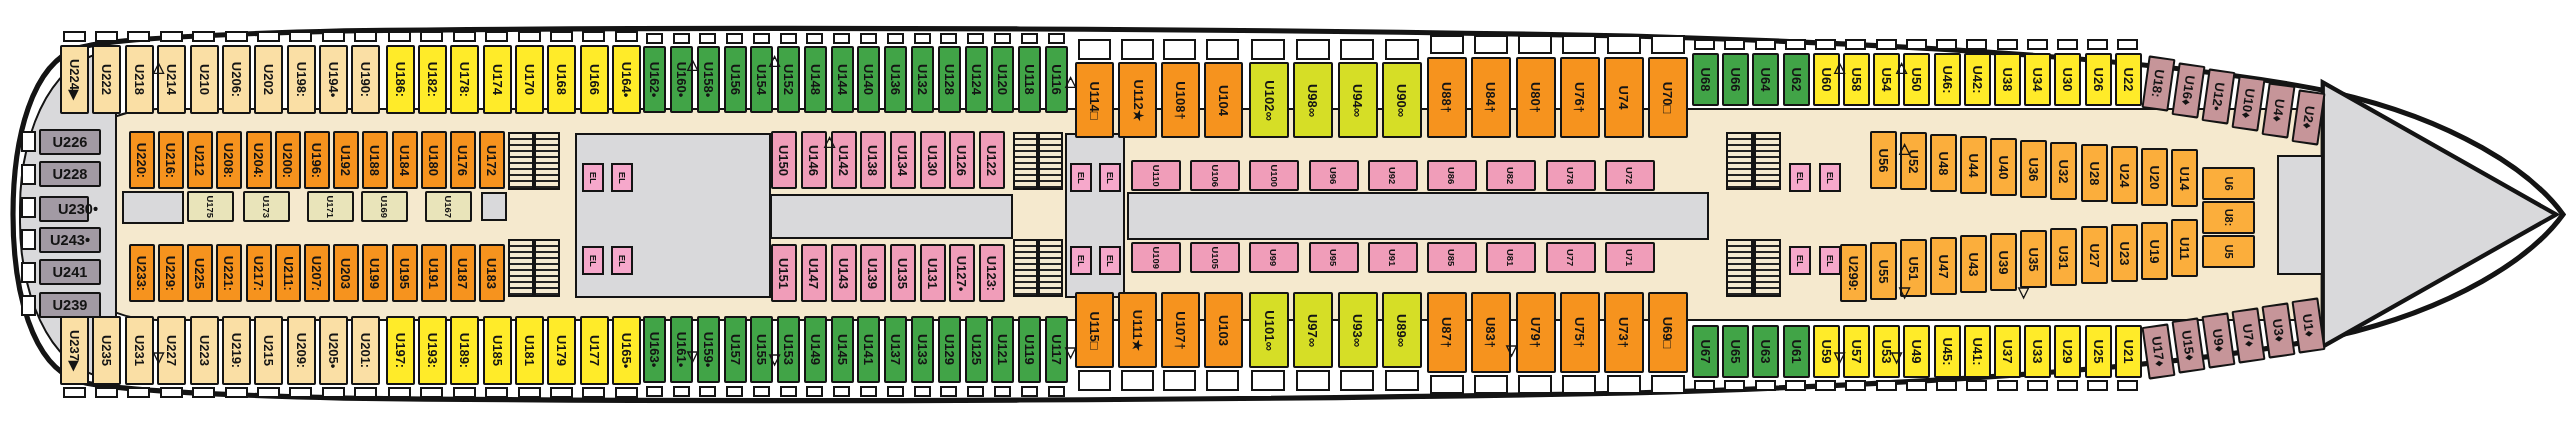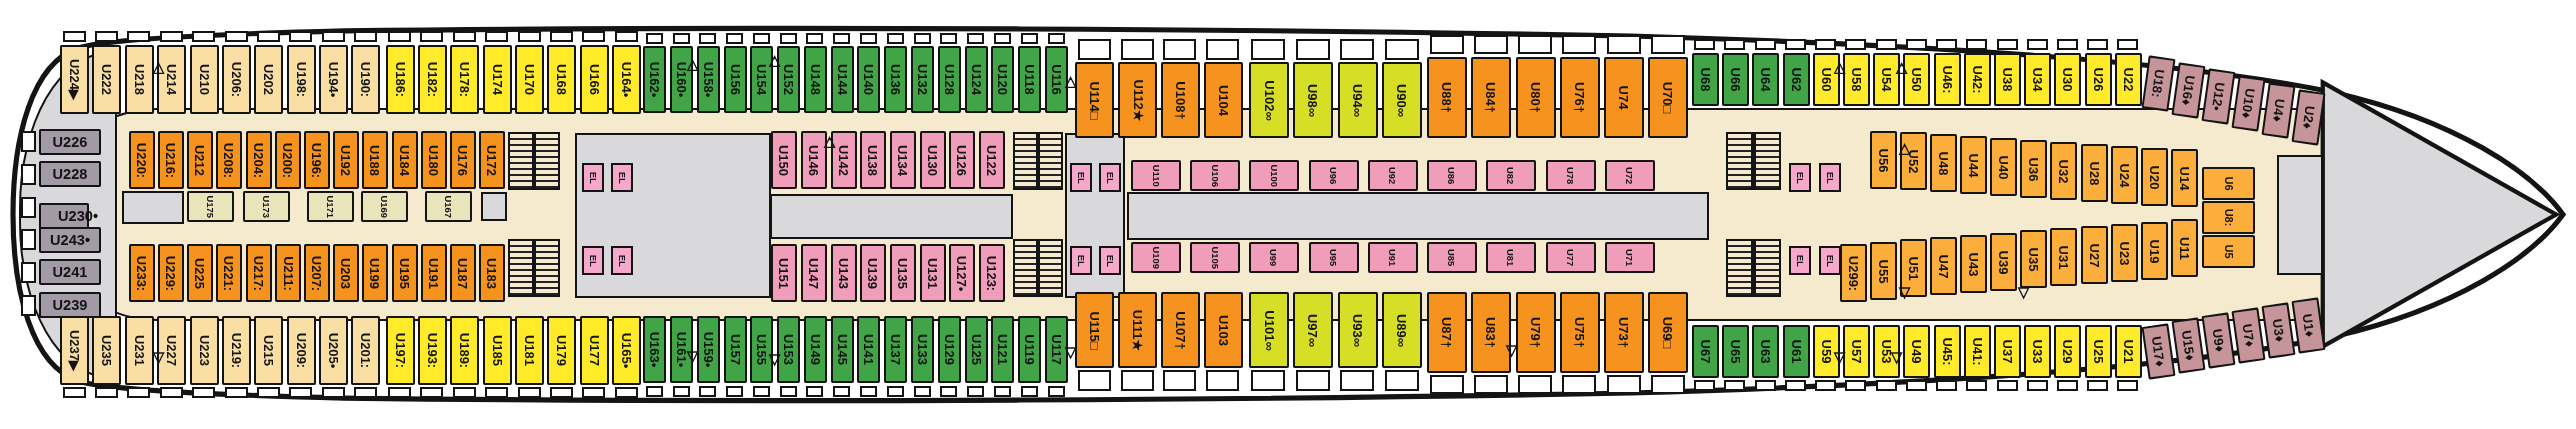--- a/index.html
+++ b/index.html
@@ -852,21 +852,21 @@
     </div>
     <div class="balcony" style="left: 20.6px; top: 131px; width: 15.5px; height: 20.6px;"></div>
     <div class="cabin horiz grayC" style="left: 39px; top: 129px; width: 62px; height: 26px;">
       <span class="lbl">U226</span>
     </div>
     <div class="balcony" style="left: 20.6px; top: 164px; width: 15.5px; height: 20.6px;"></div>
     <div class="cabin horiz grayC" style="left: 39px; top: 161px; width: 62px; height: 26px;">
       <span class="lbl">U228</span>
     </div>
     <div class="balcony" style="left: 20.6px; top: 197px; width: 15.5px; height: 20.6px;"></div>
-    <div class="cabin horiz grayC" style="left: 39px; top: 203px; width: 50px; height: 26px; padding-left: 28px;">
+    <div class="cabin horiz grayC" style="left: 39px; top: 196px; width: 50px; height: 26px; padding-left: 28px;">
       <span class="lbl">U230•</span>
     </div>
     <div class="balcony" style="left: 20.6px; top: 229px; width: 15.5px; height: 20.6px;"></div>
     <div class="cabin horiz grayC" style="left: 39px; top: 227px; width: 62px; height: 26px;">
       <span class="lbl">U243•</span>
     </div>
     <div class="balcony" style="left: 20.6px; top: 262px; width: 15.5px; height: 20.6px;"></div>
     <div class="cabin horiz grayC" style="left: 39px; top: 259px; width: 62px; height: 26px;">
       <span class="lbl">U241</span>
     </div>

